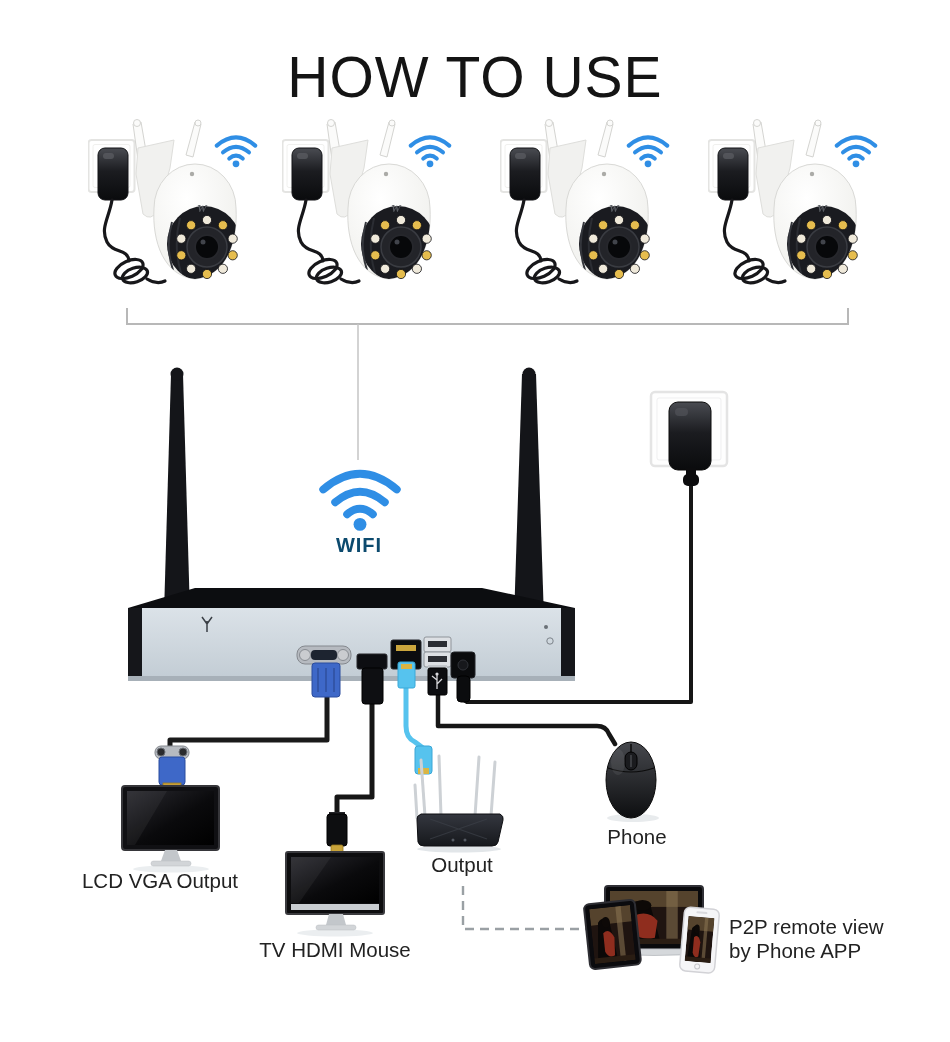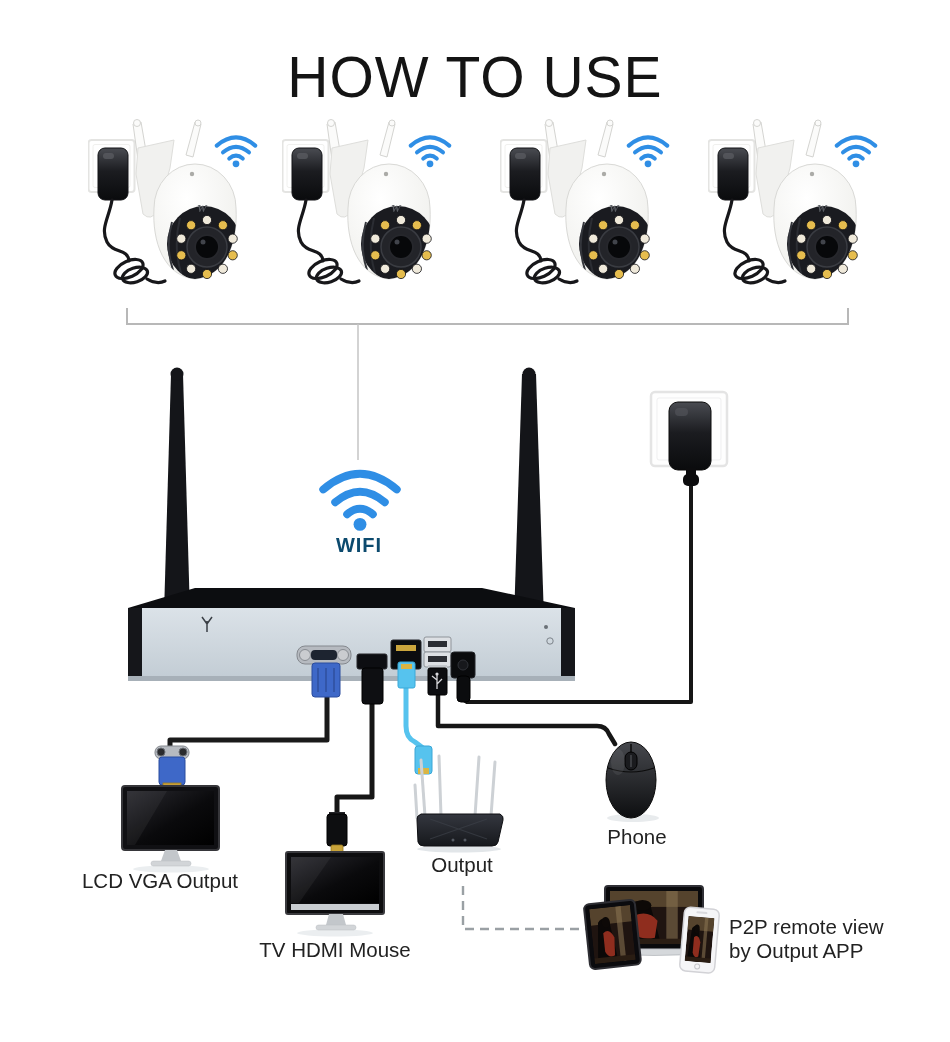--- a/index.html
+++ b/index.html
@@ -282,16 +282,16 @@
 </svg>
 
 <div class="title">HOW TO USE</div>
 <div class="lbl wifi-lbl">WIFI</div>
 <div class="lbl lcd-lbl">LCD VGA Output</div>
 <div class="lbl tv-lbl">TV HDMI Mouse</div>
 <div class="lbl router-lbl">Output</div>
 <div class="lbl mouse-lbl">Phone</div>
 <div class="lbl p2p-lbl">
   <div>P2P remote view</div>
-  <div>by Output APP</div>
+  <div>by Phone APP</div>
 </div>
 
 </div>
 
 </body></html>

